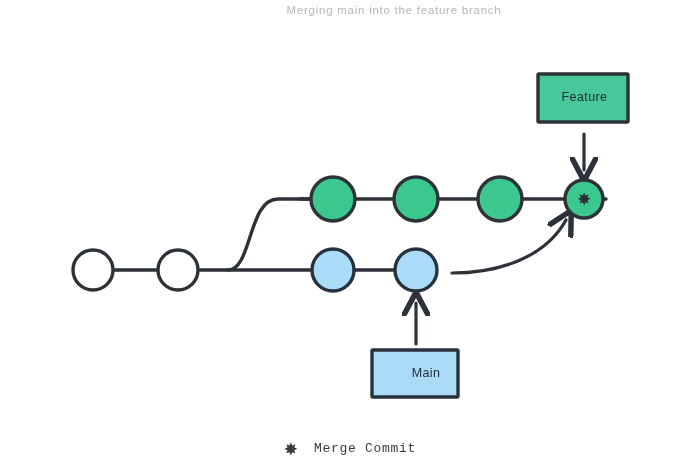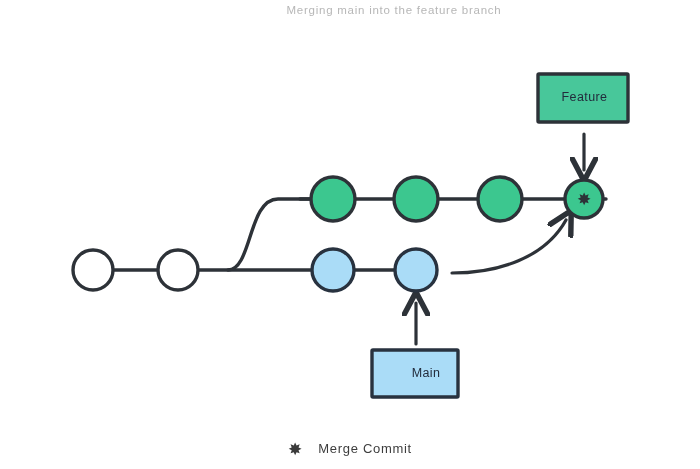--- a/index.html
+++ b/index.html
@@ -59,21 +59,21 @@
     font-size: 17px;
     line-height: 1;
     color: #3b3b3b;
     display: inline-block;
     transform: translateY(1px);
   }
   .legend-text {
     font-size: 13px;
     letter-spacing: 0.7px;
     color: #3d3d3d;
-    font-family: Liberation Sans, sans-serif;
+    font-family: Liberation Mono, monospace;
   }
   svg text {
     font-family: "Liberation Sans", sans-serif;
   }
 </style>
 </head>
 <body>
 
 <div class="diagram-title">Merging main into the feature branch</div>
 

